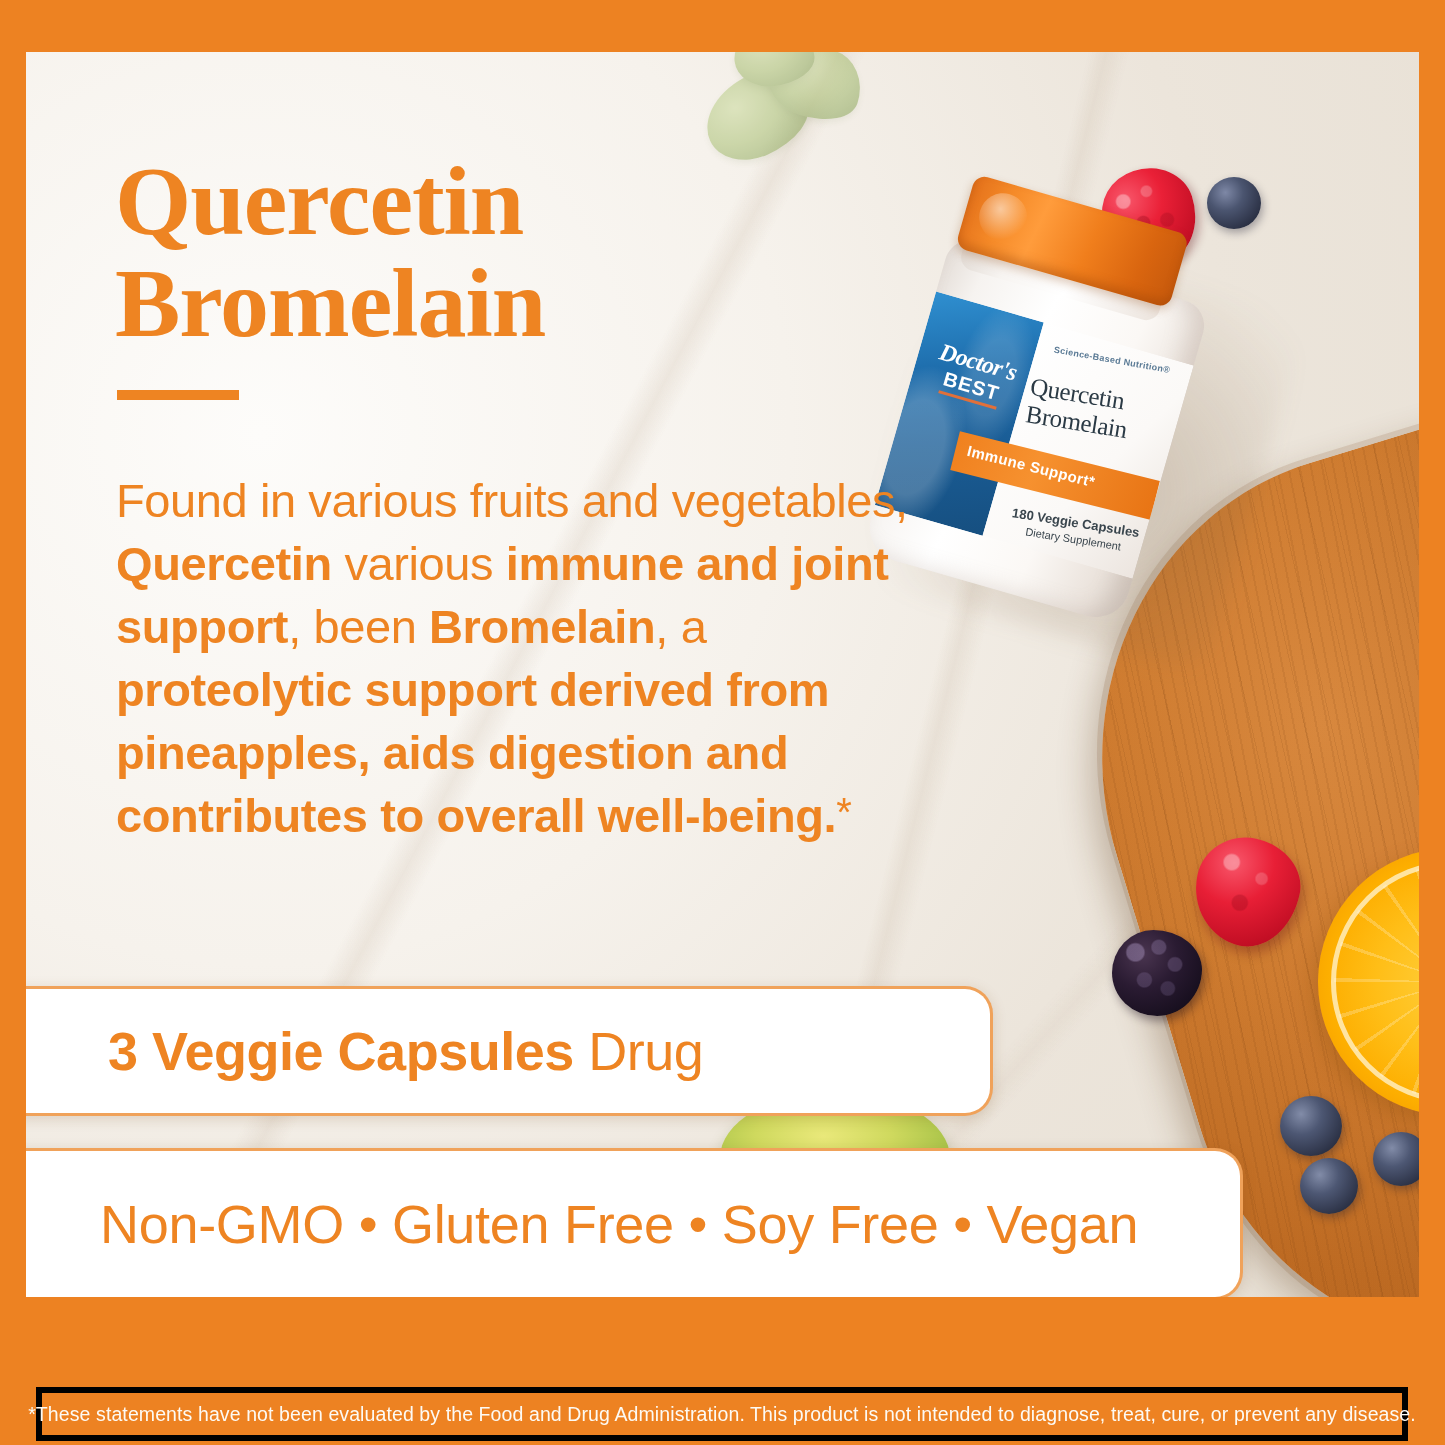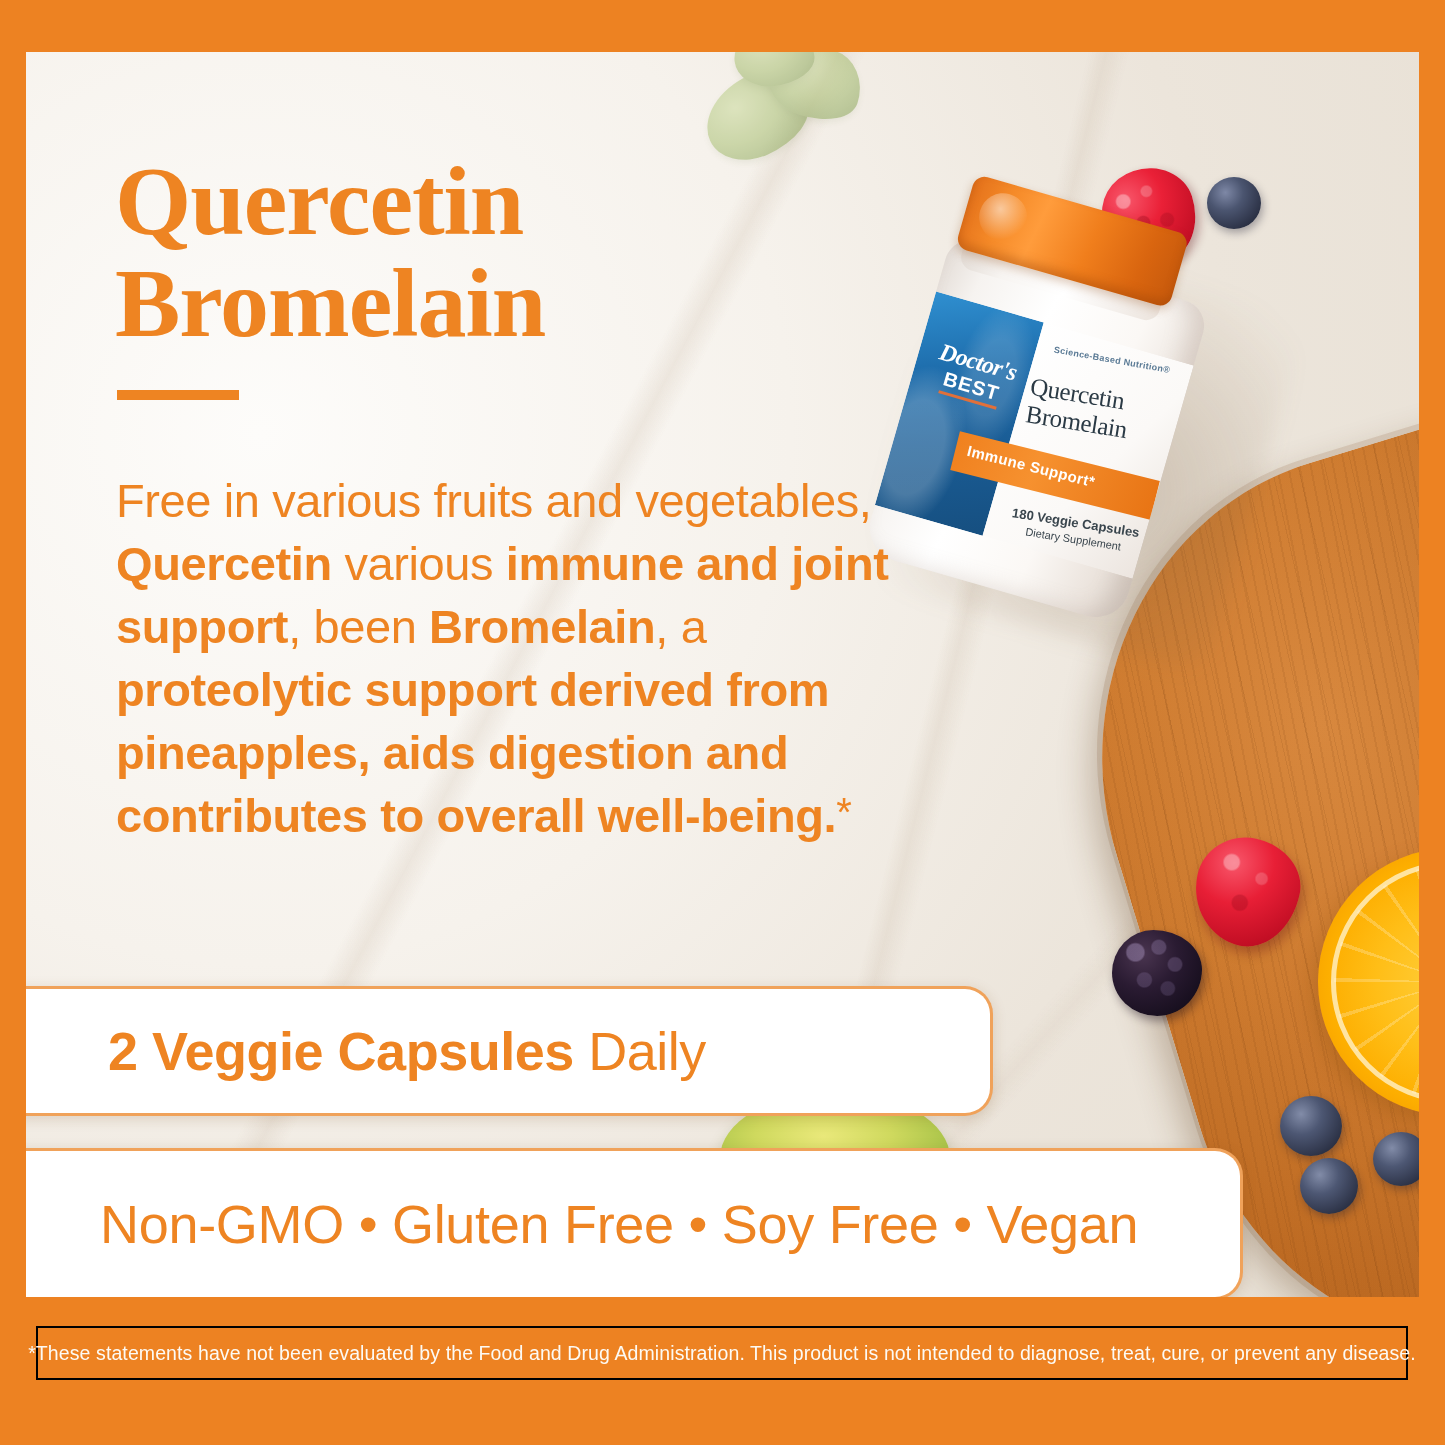--- a/index.html
+++ b/index.html
@@ -240,22 +240,22 @@
     font-size: 54px;
     color: #ee8422;
     font-weight: 400;
     letter-spacing: -0.3px;
     white-space: nowrap;
   }
 
   
   .disclaimer-box {
     position:absolute;
-    left:36px; top:1326px; width:1372px; height:54px;
-    border: 2px solid #000000;
+    left:36px; top:1387px; width:1372px; height:54px;
+    border: 6px solid #000000;
     display:flex; align-items:center; justify-content:center;
     box-sizing:border-box;
   }
   .disclaimer-text {
     font-size: 19.5px;
     color:#fdfaf4;
     letter-spacing: 0.1px;
     white-space: nowrap;
   }
 
@@ -439,26 +439,26 @@
     </div>
   </div>
 
   <div class="headline">
     <span>Quercetin</span>
     <span class="l2">Bromelain</span>
   </div>
   <div class="rule"></div>
 
   <div class="body-copy">
-    <span><span>Free in various fruits and vegetables, </span><b>Quercetin</b><span> various </span><b>immune and joint support</b><span>, been </span><b>Bromelain</b><span>, a </span><b>proteolytic support derived from pineapples, aids digestion and contributes to overall well-being.</b><span class="ast">*</span></span>
+    <span><span>Found in various fruits and vegetables, </span><b>Quercetin</b><span> various </span><b>immune and joint support</b><span>, been </span><b>Bromelain</b><span>, a </span><b>proteolytic support derived from pineapples, aids digestion and contributes to overall well-being.</b><span class="ast">*</span></span>
   </div>
 
   <div class="card card-dose">
     <div class="dose-text">
-      <span class="strong">2 Veggie Capsules</span><span class="light"> Daily</span>
+      <span class="strong">3 Veggie Capsules</span><span class="light"> Drug</span>
     </div>
   </div>
 
   <div class="card card-claims">
     <div class="claims-text">Non-GMO • Gluten Free • Soy Free • Vegan</div>
   </div>
 
   <div class="frame-top"></div>
   <div class="frame-left"></div>
   <div class="frame-right"></div>

